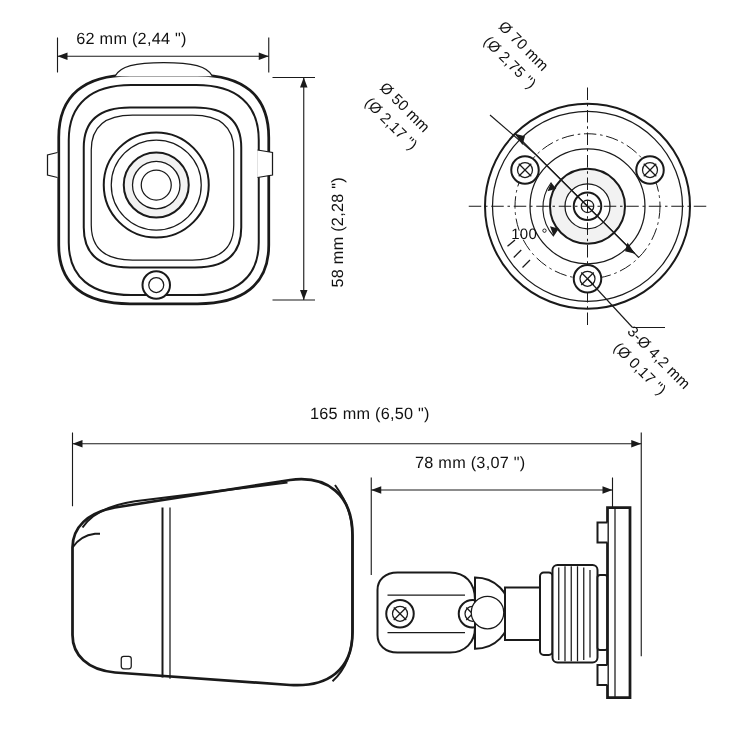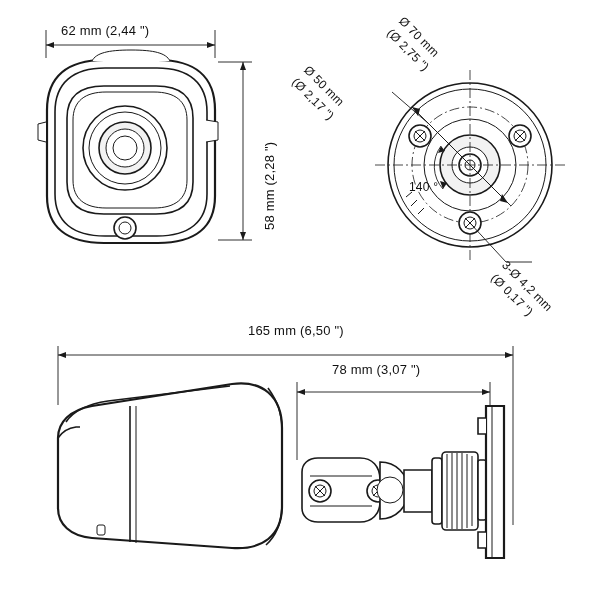--- a/index.html
+++ b/index.html
@@ -180,21 +180,21 @@
     <line class="dim" x1="170" y1="223" x2="206" y2="262"></line>
     <line class="dim" x1="206" y1="262" x2="232" y2="262"></line>
   </svg>
 
   <div class="dim-label small rot-diag2" style="left:406px; top:14px;">Ø 70 mm</div>
   <div class="dim-label small rot-diag2" style="left:394px; top:26px;">(Ø 2,75 ")</div>
 
   <div class="dim-label small rot-diag2" style="left:311px; top:63px;">Ø 50 mm</div>
   <div class="dim-label small rot-diag2" style="left:299px; top:75px;">(Ø 2,17 ")</div>
 
-  <div class="dim-label small" style="left:409px; top:180px;">140 °</div>
+  <div class="dim-label small" style="left:409px; top:180px;">100 °</div>
 
   <div class="dim-label small rot-diag2" style="left:509px; top:258px;">3-Ø 4,2 mm</div>
   <div class="dim-label small rot-diag2" style="left:498px; top:271px;">(Ø 0,17 ")</div>
 
   <svg width="600" height="290" viewBox="0 0 600 290" style="left:0; top:310px;">
 
     <g>
       <line class="dim" x1="58" y1="36" x2="58" y2="95"></line>
       <line class="dim" x1="513" y1="36" x2="513" y2="215"></line>
       <line class="dim" x1="58" y1="45" x2="513" y2="45"></line>

